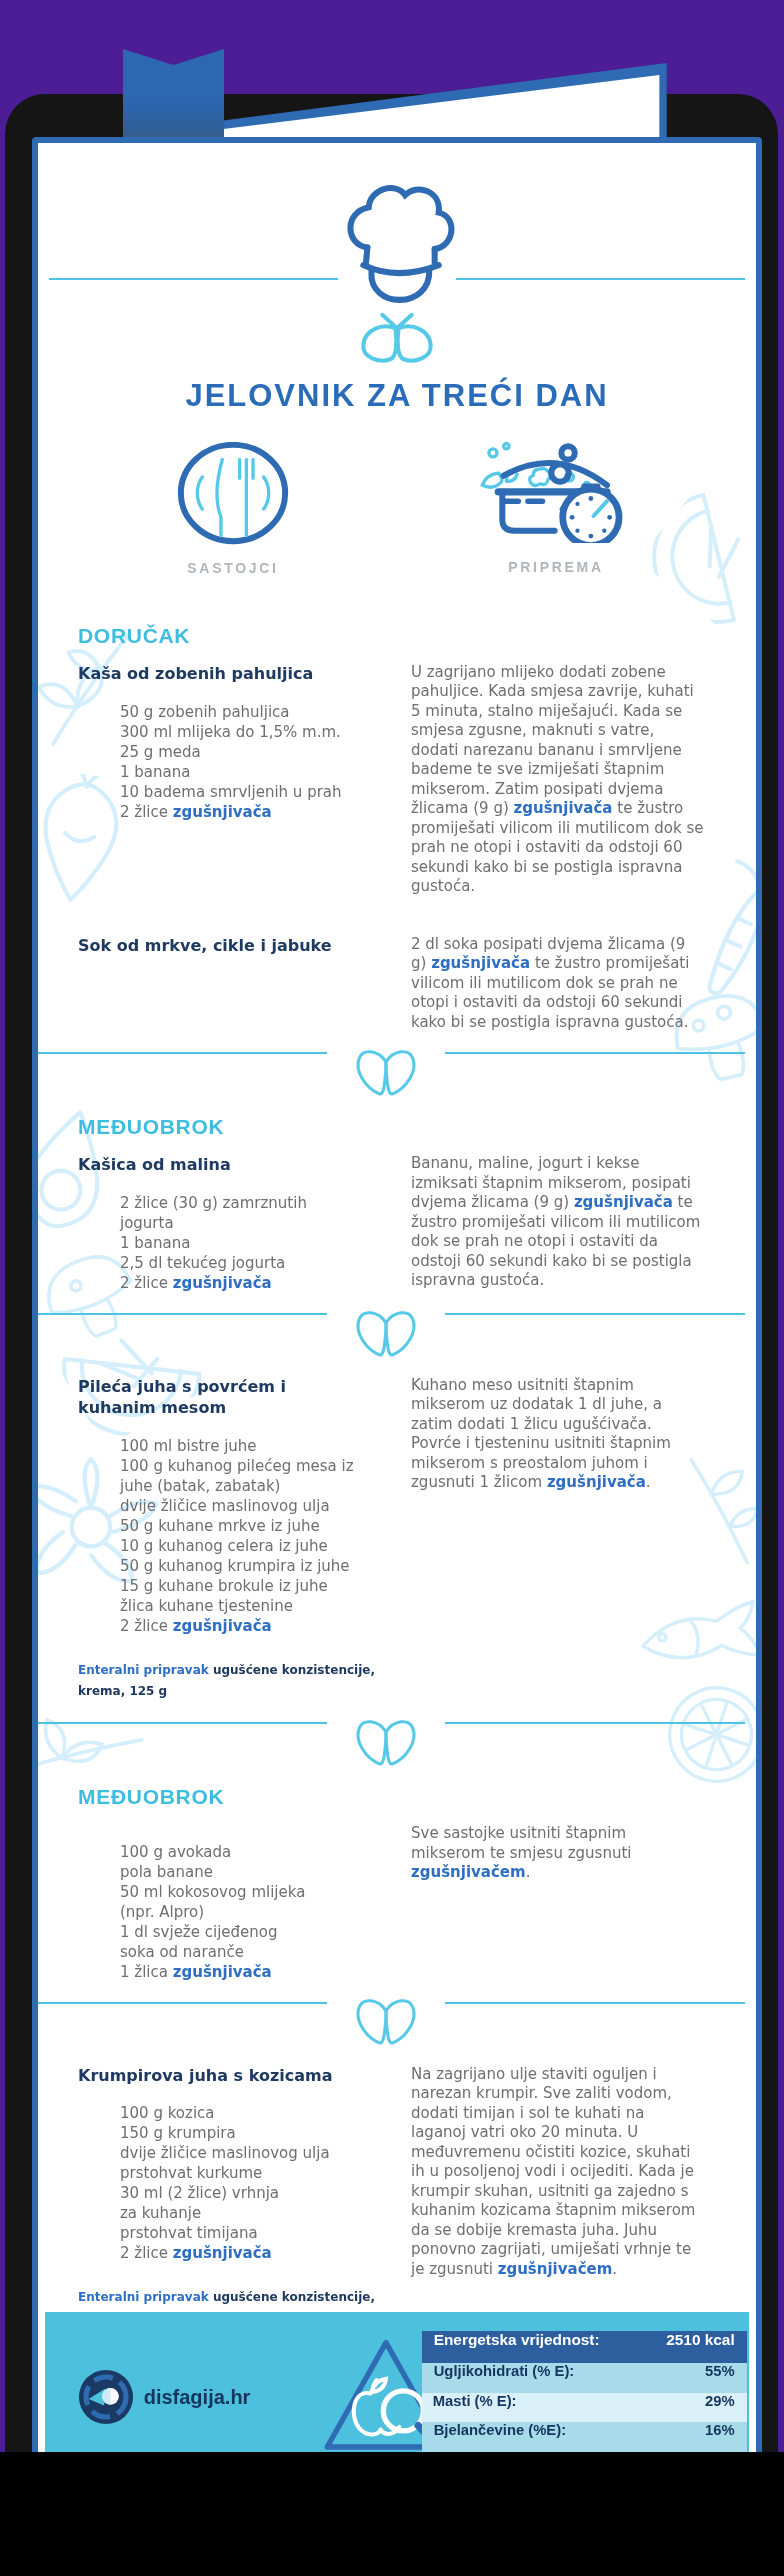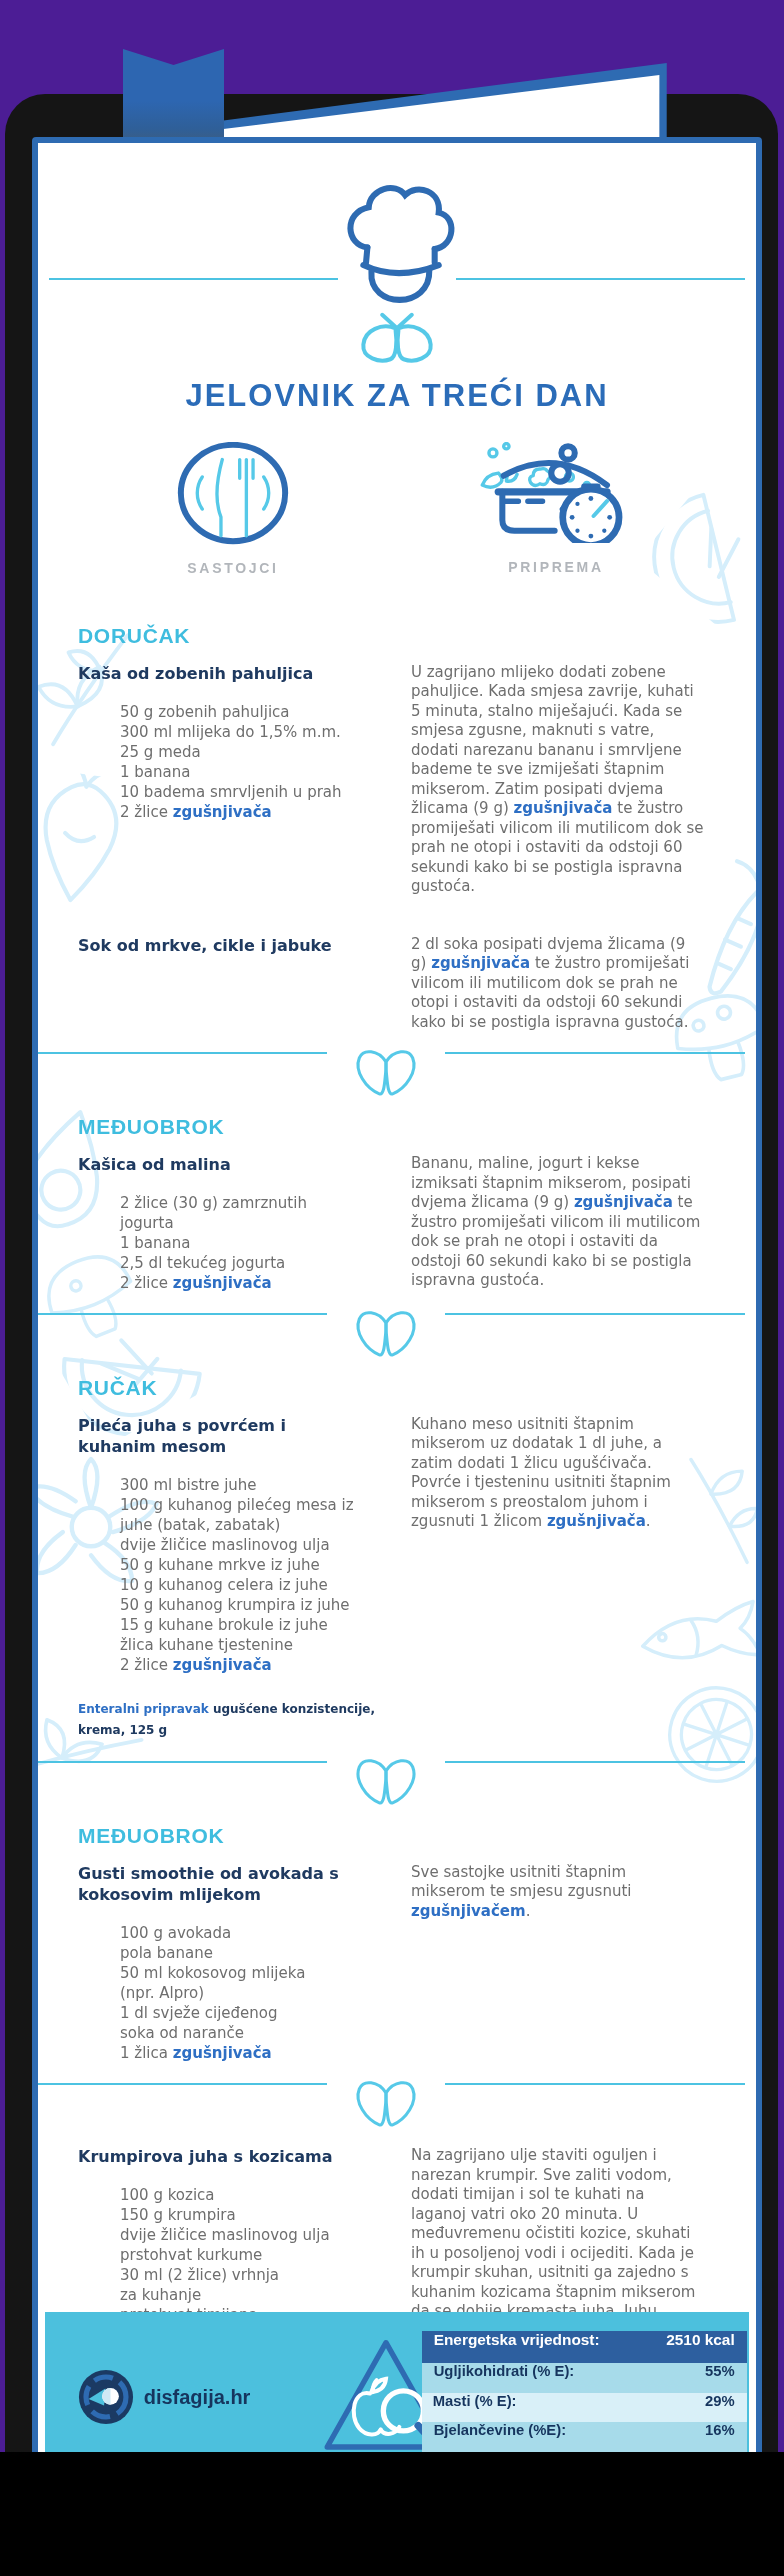--- a/index.html
+++ b/index.html
@@ -304,26 +304,25 @@
             <div class="dl l"></div>
             <svg class="bow" width="72" height="51" viewBox="0 0 108 76">
               <g fill="none" stroke="#56c9e8" stroke-width="4.6" stroke-linecap="round" stroke-linejoin="round">
                 <path d="M54 22 C 42 4 20 2 14 16 C 6 36 24 62 44 70 C 52 73 52 48 54 34 Z"></path>
                 <path d="M54 22 C 66 4 88 2 94 16 C 102 36 84 62 64 70 C 56 73 56 48 54 34 Z"></path>
               </g>
             </svg>
             <div class="dl r"></div>
           </div>
           <section class="menu-section">
-            <h2 class="sec-heading">RUČAK</h2>
             <div class="dish-row">
               <div class="dish-left">
                 <h3 class="dish-title">Pileća juha s povrćem i kuhanim mesom</h3>
                 <div class="ing-list">
-                  <div class="ing-line">300 ml bistre juhe</div>
+                  <div class="ing-line">100 ml bistre juhe</div>
                   <div class="ing-line">100 g kuhanog pilećeg mesa iz</div>
                   <div class="ing-line">juhe (batak, zabatak)</div>
                   <div class="ing-line">dvije žličice maslinovog ulja</div>
                   <div class="ing-line">50 g kuhane mrkve iz juhe</div>
                   <div class="ing-line">10 g kuhanog celera iz juhe</div>
                   <div class="ing-line">50 g kuhanog krumpira iz juhe</div>
                   <div class="ing-line">15 g kuhane brokule iz juhe</div>
                   <div class="ing-line">žlica kuhane tjestenine</div>
                   <div class="ing-line">2 žlice <b class="hl">zgušnjivača</b></div>
                 </div>
@@ -339,21 +338,20 @@
                 <path d="M54 22 C 42 4 20 2 14 16 C 6 36 24 62 44 70 C 52 73 52 48 54 34 Z"></path>
                 <path d="M54 22 C 66 4 88 2 94 16 C 102 36 84 62 64 70 C 56 73 56 48 54 34 Z"></path>
               </g>
             </svg>
             <div class="dl r"></div>
           </div>
           <section class="menu-section">
             <h2 class="sec-heading">MEĐUOBROK</h2>
             <div class="dish-row">
               <div class="dish-left">
-                <h3 class="dish-title">Gusti smoothie od avokada s kokosovim mlijekom</h3>
                 <div class="ing-list">
                   <div class="ing-line">100 g avokada</div>
                   <div class="ing-line">pola banane</div>
                   <div class="ing-line">50 ml kokosovog mlijeka</div>
                   <div class="ing-line">(npr. Alpro)</div>
                   <div class="ing-line">1 dl svježe cijeđenog</div>
                   <div class="ing-line">soka od naranče</div>
                   <div class="ing-line">1 žlica <b class="hl">zgušnjivača</b></div>
                 </div>
               </div>

